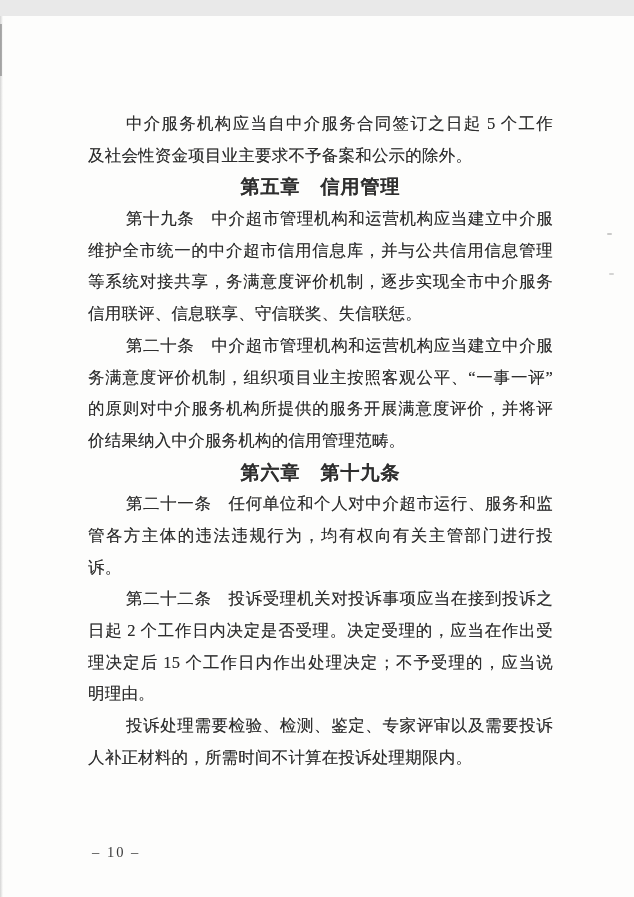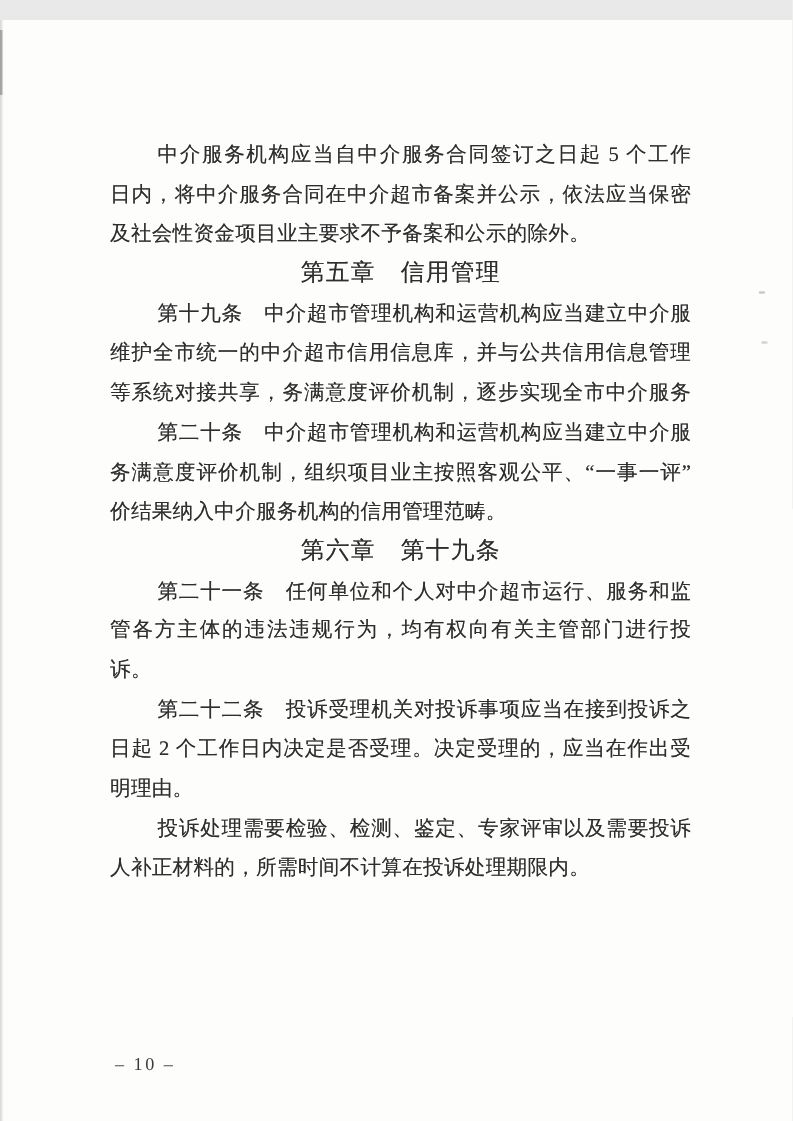--- a/index.html
+++ b/index.html
@@ -63,21 +63,21 @@
   }
   .line.ind {
     padding-left: 38px;
   }
   .line.last {
     text-align: center;
     text-align-last: left;
   }
   .line.heading {
     font-family: "Liberation Sans", "DejaVu Sans", sans-serif;
-    font-weight: normal;
+    font-weight: bold;
     font-size: 19px;
     text-align: center;
     text-align-last: center;
     letter-spacing: 1px;
     text-shadow: 0 0 0.4px rgba(20,20,20,0.6);
   }
   .page-number {
     position: absolute;
     left: 92px;
     top: 828px;
@@ -92,34 +92,36 @@
 <body>
 
 <div class="page">
   <div class="edge-left"></div>
   <div class="edge-notch"></div>
   <div class="speck1"></div>
   <div class="speck2"></div>
 
   <div class="content">
     <div class="line ind">中介服务机构应当自中介服务合同签订之日起 5 个工作</div>
-    <div class="line">日内，将中介服务合同在中介超市备案并公示，依法应当保密</div>
     <div class="line last">及社会性资金项目业主要求不予备案和公示的除外。</div>
     <div class="line heading">第五章　信用管理</div>
     <div class="line ind">第十九条　中介超市管理机构和运营机构应当建立中介服</div>
     <div class="line">维护全市统一的中介超市信用信息库，并与公共信用信息管理</div>
     <div class="line">等系统对接共享，务满意度评价机制，逐步实现全市中介服务</div>
+    <div class="line last">信用联评、信息联享、守信联奖、失信联惩。</div>
     <div class="line ind">第二十条　中介超市管理机构和运营机构应当建立中介服</div>
     <div class="line">务满意度评价机制，组织项目业主按照客观公平、“一事一评”</div>
+    <div class="line">的原则对中介服务机构所提供的服务开展满意度评价，并将评</div>
     <div class="line last">价结果纳入中介服务机构的信用管理范畴。</div>
     <div class="line heading">第六章　第十九条</div>
     <div class="line ind">第二十一条　任何单位和个人对中介超市运行、服务和监</div>
     <div class="line">管各方主体的违法违规行为，均有权向有关主管部门进行投</div>
     <div class="line last">诉。</div>
     <div class="line ind">第二十二条　投诉受理机关对投诉事项应当在接到投诉之</div>
     <div class="line">日起 2 个工作日内决定是否受理。决定受理的，应当在作出受</div>
+    <div class="line">理决定后 15 个工作日内作出处理决定；不予受理的，应当说</div>
     <div class="line last">明理由。</div>
     <div class="line ind">投诉处理需要检验、检测、鉴定、专家评审以及需要投诉</div>
     <div class="line last">人补正材料的，所需时间不计算在投诉处理期限内。</div>
   </div>
 
   <div class="page-number">– 10 –</div>
 </div>
 
 </body></html>

